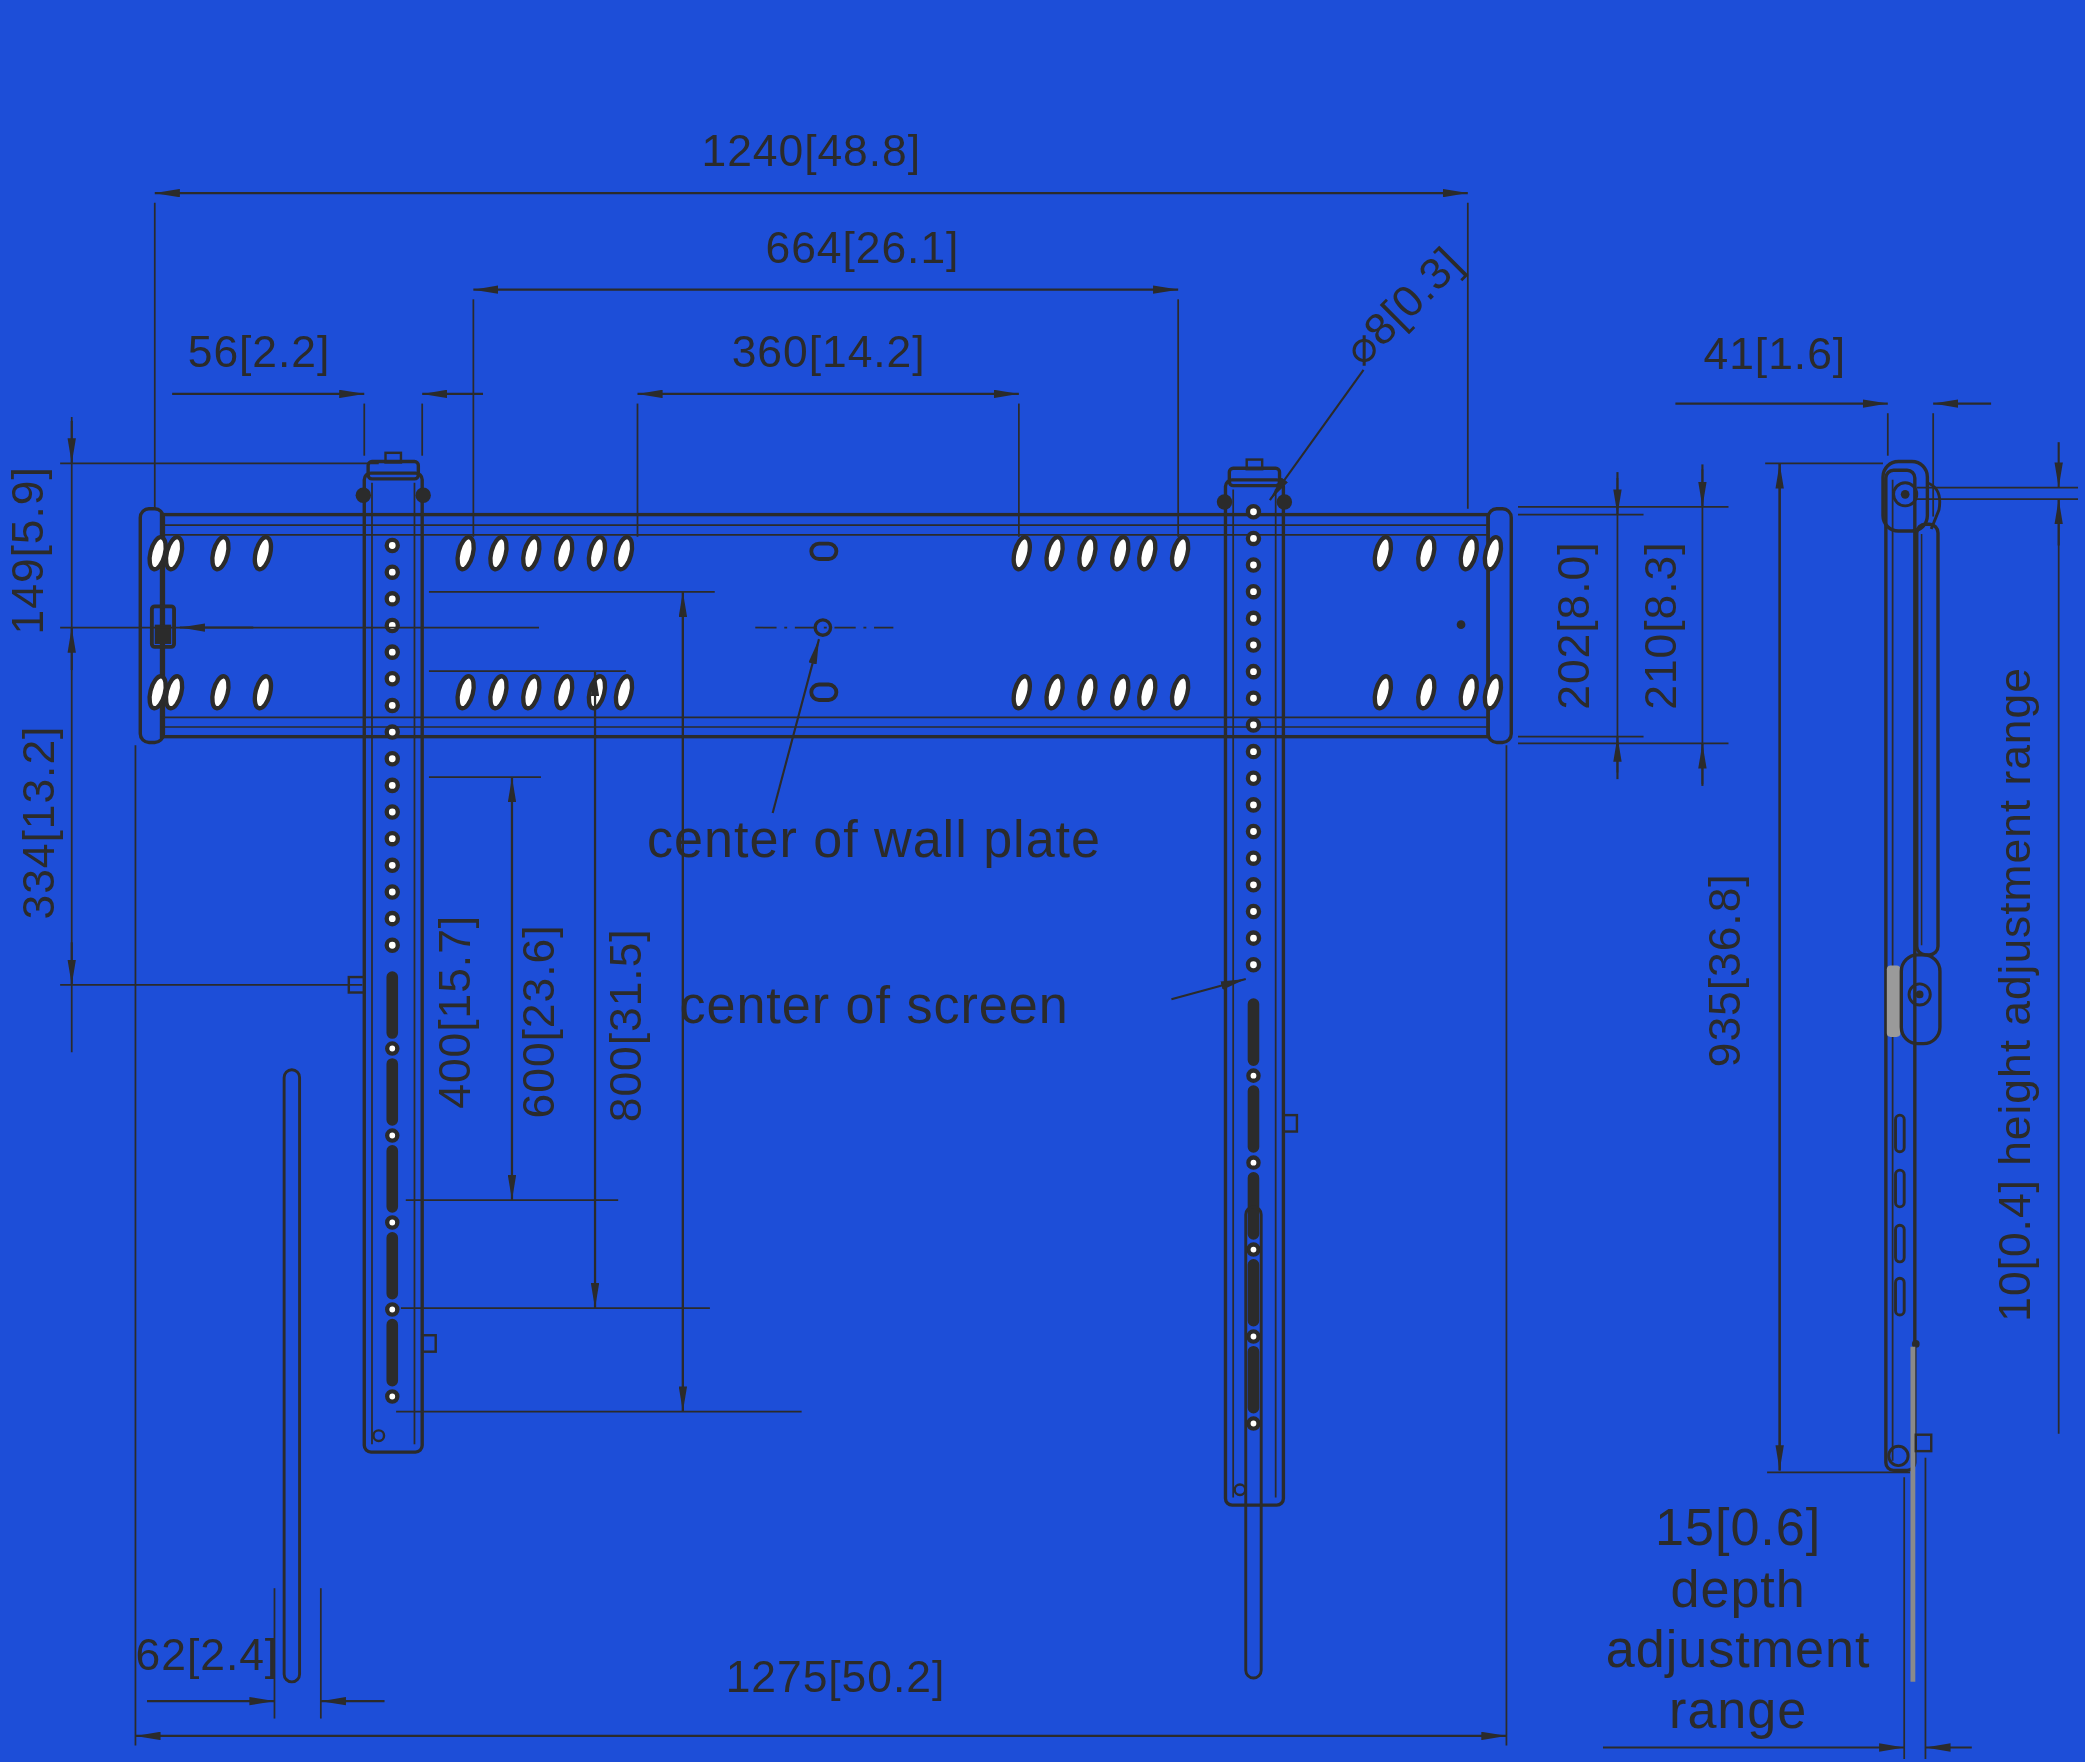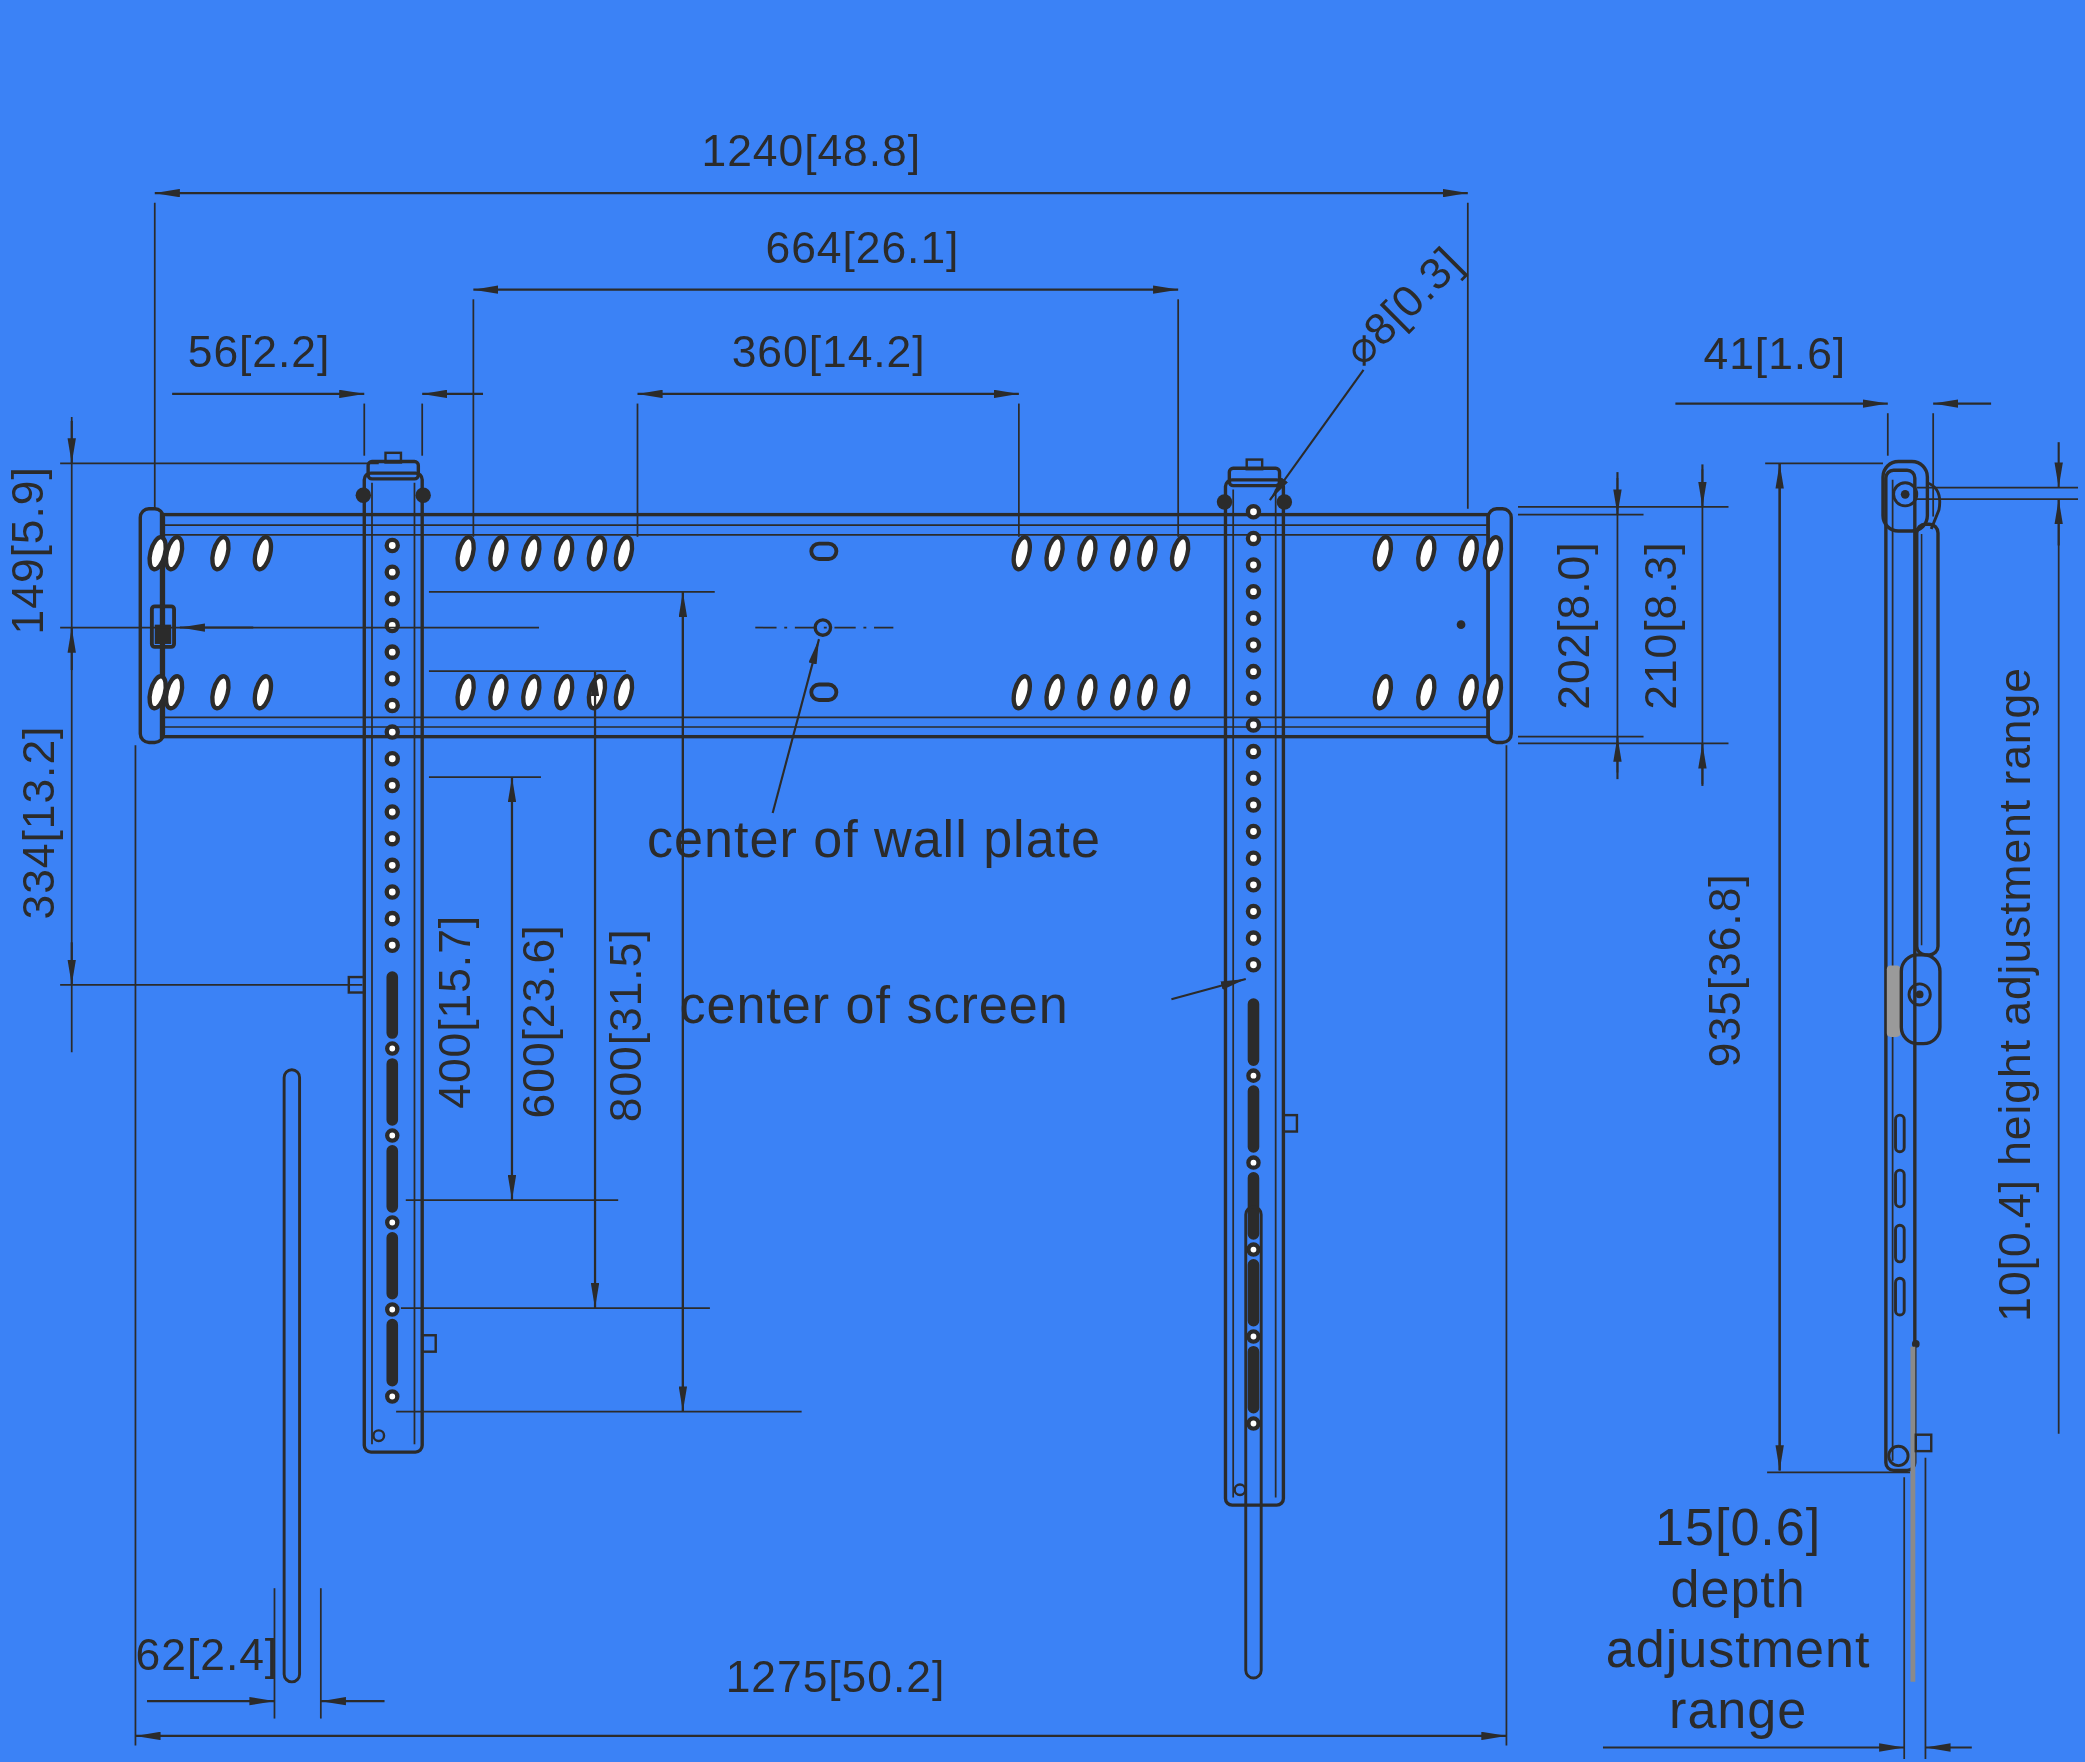--- a/index.html
+++ b/index.html
@@ -1,16 +1,16 @@
 <!DOCTYPE html>
 <html><head>
 <meta charset="utf-8">
 <style>
   html,body{margin:0;padding:0;background:#ffffff;}
-  .stage{width:2086px;height:1762px;background:#3b82f6;position:relative;
+  .stage{width:2086px;height:1762px;background:#1d4ed8;position:relative;
          font-family:"Liberation Sans","DejaVu Sans",sans-serif;text-decoration:underline;}
   svg{display:block;}
   text{fill:#2b2b2b;font-family:"Liberation Sans","DejaVu Sans",sans-serif;}
   .dimtxt{font-size:46px;letter-spacing:1px;}
   .anntxt{font-size:54px;letter-spacing:1px;}
   .ln{stroke:#2b2b2b;fill:none;}
 </style>
 </head>
 <body>
 

